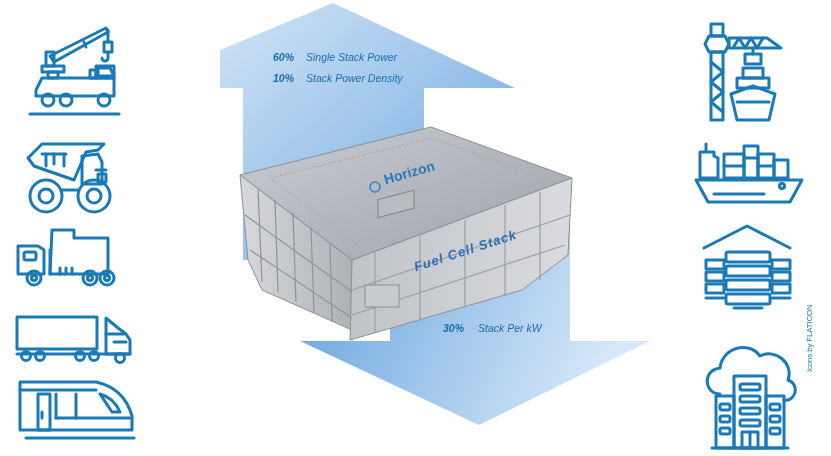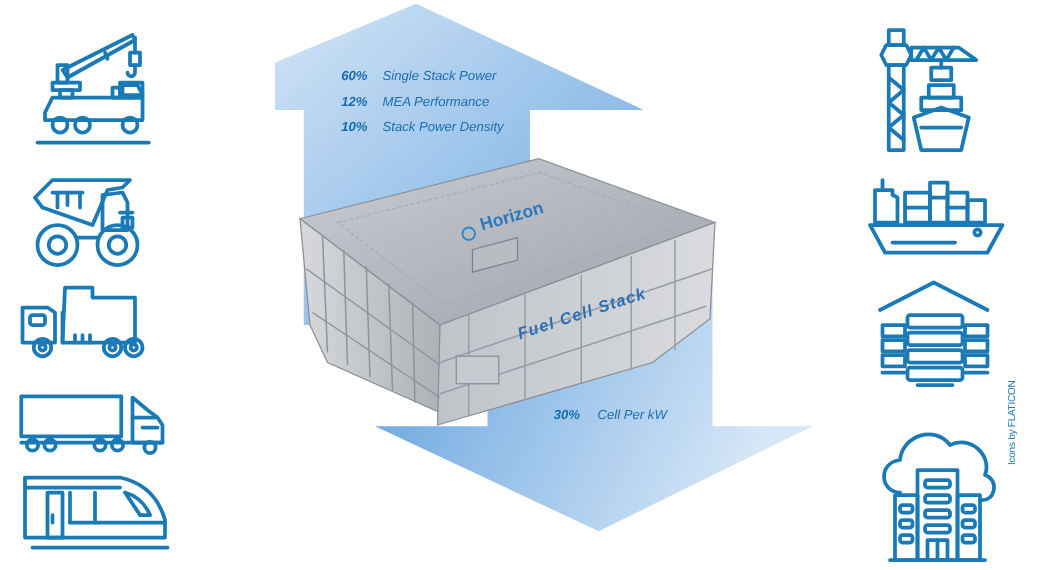--- a/index.html
+++ b/index.html
@@ -2,21 +2,21 @@
 <html><head>
 <meta charset="utf-8">
 <style>
   html, body { margin: 0; padding: 0; background: #ffffff; }
   body { width: 831px; height: 456px; position: relative; overflow: hidden; font-family: "Liberation Sans", sans-serif; }
   .abs { position: absolute; }
   svg.icon { position: absolute; overflow: visible; }
   svg.icon * { fill: none; stroke: #1a7ab5; stroke-width: 3; stroke-linejoin: round; stroke-linecap: round; }
   #arrows { position: absolute; left: 0; top: 0; }
   .metrics { position: absolute; font-style: italic; font-size: 10.5px; color: #1a6eb0; }
-  .metric-row { display: flex; height: 20.5px; align-items: center; }
+  .metric-row { display: flex; height: 20.5px; align-items: flex-start; }
   .metric-row .pct { font-weight: bold; color: #176cb0; }
   .up .pct { width: 33px; }
   .down .pct { width: 55px; text-align: right; padding-right: 14px; }
   .credit { position: absolute; left: 805px; top: 372px; transform-origin: 0 0; transform: rotate(-90deg); font-size: 8px; color: #1a7ab5; letter-spacing: -0.2px; white-space: nowrap; }
   #stack { position: absolute; left: 0; top: 0; }
 </style>
 </head>
 <body>
 
 <svg id="arrows" width="831" height="456">
@@ -87,33 +87,29 @@
 
 <div class="abs" style="left:382px;top:172px;font-size:14px;font-weight:bold;color:#2a78be;transform:rotate(-16deg);transform-origin:0 0;">Horizon</div>
 <div class="abs" style="left:412px;top:260px;font-size:13px;font-weight:bold;font-style:italic;color:#2a6fb8;transform:rotate(-18deg);transform-origin:0 0;letter-spacing:1px;">Fuel Cell Stack</div>
 
 <div class="metrics up" style="left:273px;top:51px;">
   <div class="metric-row">
     <span class="pct">60%</span>
     <span>Single Stack Power</span>
   </div>
   <div class="metric-row">
-    <span class="pct">12%</span>
-    <span>MEA Performance</span>
-  </div>
-  <div class="metric-row">
     <span class="pct">10%</span>
     <span>Stack Power Density</span>
   </div>
 </div>
 
 <div class="metrics down" style="left:409px;top:322px;">
   <div class="metric-row">
     <span class="pct">30%</span>
-    <span>Cell Per kW</span>
+    <span>Stack Per kW</span>
   </div>
 </div>
 
 <svg class="icon" style="left:14px;top:20px;" width="105" height="95" viewBox="0 0 105 95">
   <polygon points="22,70 28,58 100,58 100,76 22,76"></polygon>
   <rect x="82" y="46" width="18" height="12"></rect>
   <polygon points="84,48 96,48 100,56 84,56"></polygon>
   <rect x="76" y="50" width="6" height="8"></rect>
   <rect x="34" y="52" width="10" height="6"></rect>
   <rect x="28" y="46" width="22" height="6"></rect>

